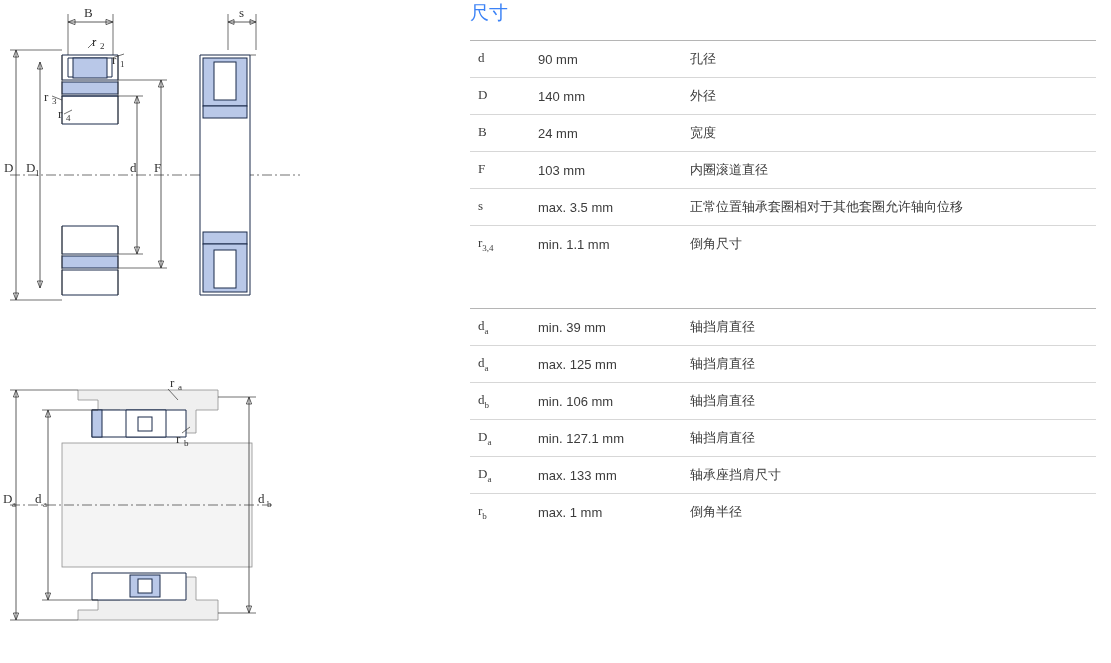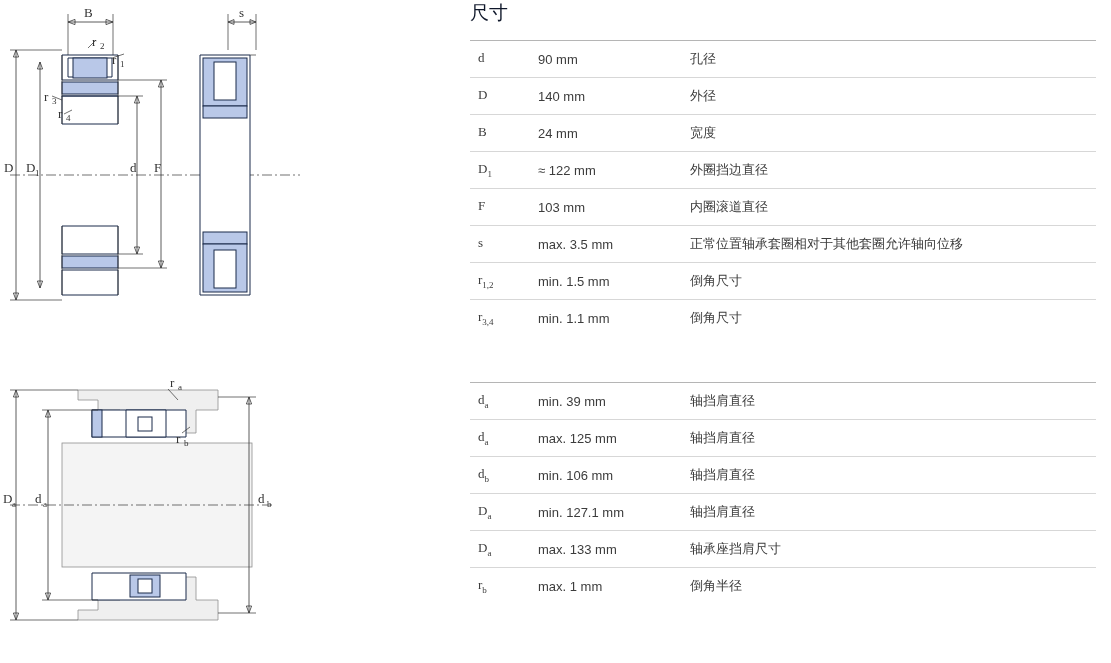--- a/index.html
+++ b/index.html
@@ -67,21 +67,21 @@
     position: absolute;
     left: 470px;
     top: 0;
     width: 630px;
   }
   .section {
     margin-bottom: 42px;
   }
   .section-title {
     font-size: 19px;
-    color: #0f172a;
+    color: #3b82f6;
     font-weight: normal;
     margin: 0 0 14px 0;
     padding: 0;
   }
   .spec-table {
     width: 626px;
     border-collapse: collapse;
   }
   .spec-table tr {
     border-top: 1px solid #d7d7d7;
@@ -287,40 +287,30 @@
             <td class="col-sym"><span>D</span><sub></sub></td>
             <td class="col-val">140 mm</td>
             <td class="col-desc">外径</td>
           </tr>
           <tr>
             <td class="col-sym"><span>B</span><sub></sub></td>
             <td class="col-val">24 mm</td>
             <td class="col-desc">宽度</td>
           </tr>
           <tr>
-            <td class="col-sym"><span>D</span><sub>1</sub></td>
-            <td class="col-val">≈ 122 mm</td>
-            <td class="col-desc">外圈挡边直径</td>
-          </tr>
-          <tr>
             <td class="col-sym"><span>F</span><sub></sub></td>
             <td class="col-val">103 mm</td>
             <td class="col-desc">内圈滚道直径</td>
           </tr>
           <tr>
             <td class="col-sym"><span>s</span><sub></sub></td>
             <td class="col-val">max. 3.5 mm</td>
             <td class="col-desc">正常位置轴承套圈相对于其他套圈允许轴向位移</td>
           </tr>
           <tr>
-            <td class="col-sym"><span>r</span><sub>1,2</sub></td>
-            <td class="col-val">min. 1.5 mm</td>
-            <td class="col-desc">倒角尺寸</td>
-          </tr>
-          <tr>
             <td class="col-sym"><span>r</span><sub>3,4</sub></td>
             <td class="col-val">min. 1.1 mm</td>
             <td class="col-desc">倒角尺寸</td>
           </tr>
         </tbody>
       </table>
     </div>
 
     <div class="section section2">
       <table class="spec-table">

